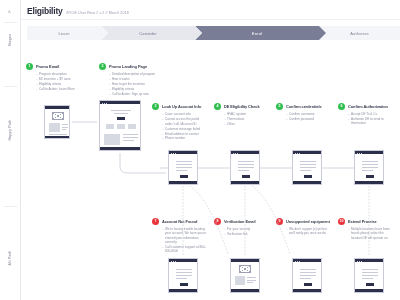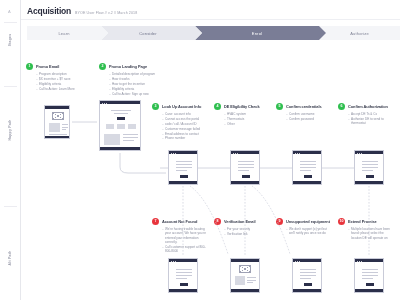--- a/index.html
+++ b/index.html
@@ -101,21 +101,21 @@
   <div id="rail-a-mark">A</div>
   <div class="rail-div" style="top:22px"></div>
   <div class="rail-div" style="top:86px"></div>
   <div class="rail-div" style="top:206px"></div>
 <div class="rail-label" style="top: 40px; transform: translate(-50%, -50%) rotate(-90deg);">Stages</div>
     <div class="rail-label" style="top: 130px; transform: translate(-50%, -50%) rotate(-90deg);">Happy Path</div>
     <div class="rail-label" style="top: 258px; transform: translate(-50%, -50%) rotate(-90deg);">Alt Path</div>
   </div>
 
 <div id="header">
-  <div id="page-title">Acquisition</div>
+  <div id="page-title">Eligibility</div>
   <div id="page-subtitle">BYOE User Flow // v.2 // March 2018</div>
 </div>
 <div id="header-rule"></div>
 
 <div id="stages">
     <div class="stage" style="width: 74px; background: rgb(244, 245, 248); color: rgb(126, 129, 148);">
       <span class="stage-label">Learn</span>
       <span class="chev" style="border-left: 7px solid rgb(244, 245, 248);"></span>
     </div>
     <div class="stage" style="width: 94px; background: rgb(231, 232, 238); color: rgb(112, 115, 138);">

